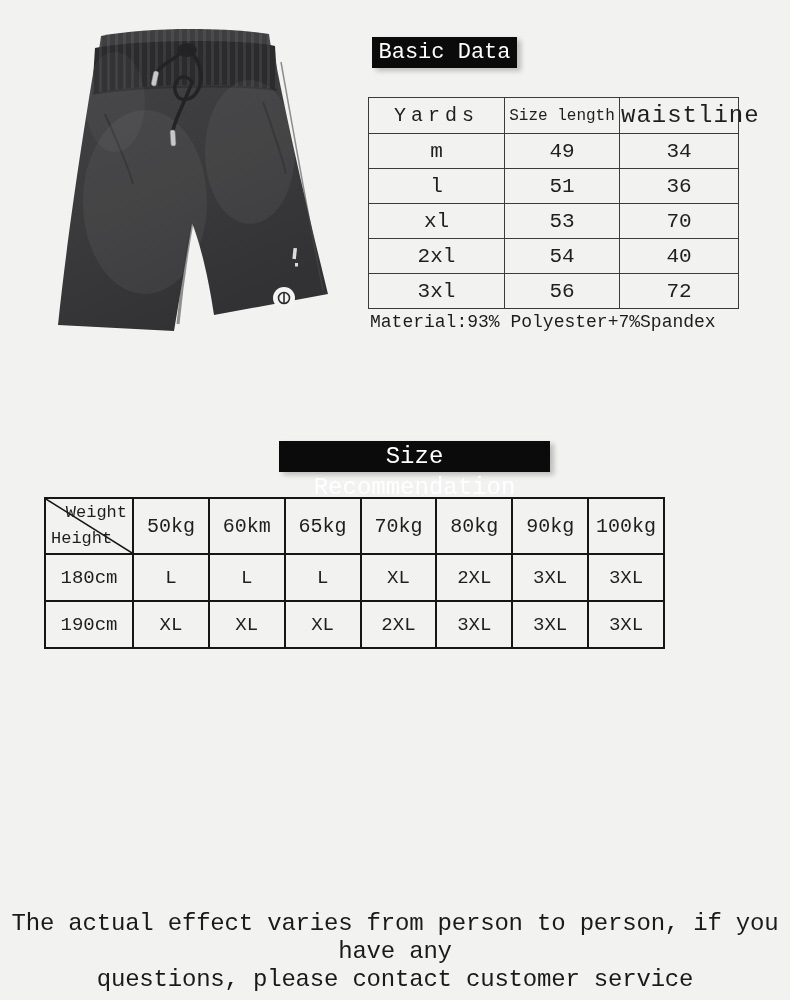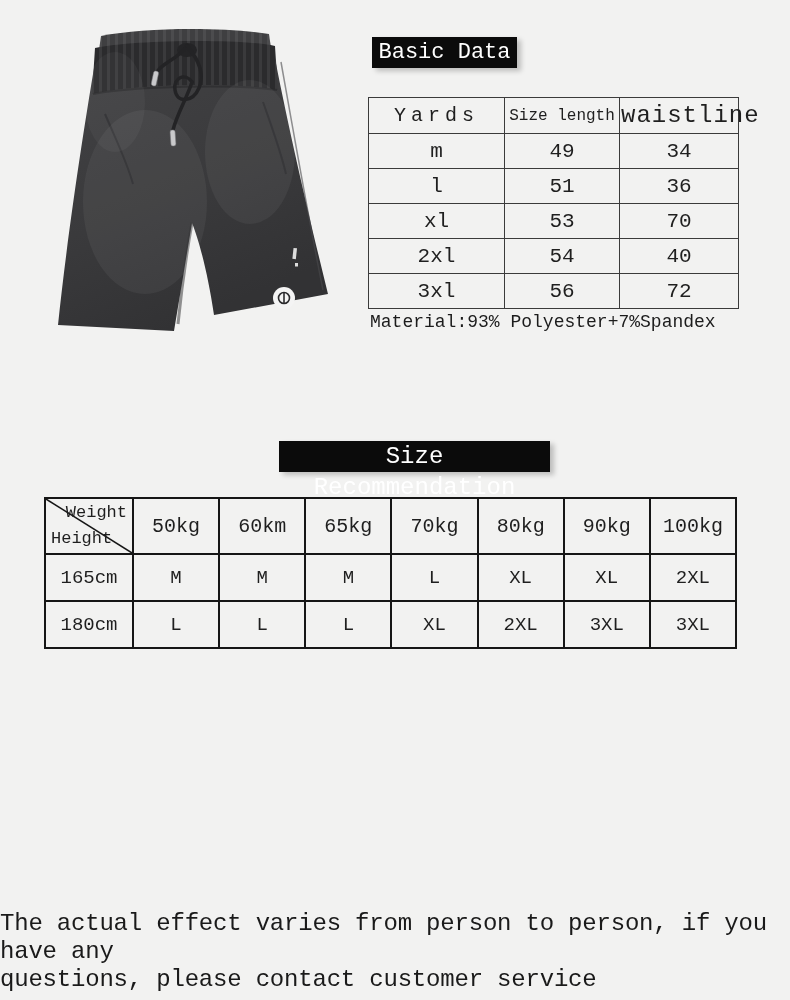--- a/index.html
+++ b/index.html
@@ -30,37 +30,37 @@
   .basic-table { left: 368px; top: 97px; width: 370px; }
   .basic-table th, .basic-table td { border: 1.5px solid #3b3b3b; }
   .basic-table thead th { height: 33px; }
   .basic-table .yards { font-size: 20px; letter-spacing: 5px; }
   .basic-table .plen  { font-size: 16px; }
   .basic-table .waist { font-size: 24px; letter-spacing: 1px; }
   .basic-table td { height: 32px; font-size: 21px; }
 
   .material { position: absolute; left: 370px; top: 312px; font-size: 18px; color: #1c1c1c; }
 
-  .size-table { left: 44px; top: 497px; width: 693px; }
+  .size-table { left: 44px; top: 497px; width: 621px; }
   .size-table th, .size-table td { border: 2px solid #161616; background: #f2f2f1; }
   .size-table thead th { height: 52px; font-size: 20px; }
   .size-table tbody tr { height: 47px; }
   .size-table tbody th { font-size: 19px; }
   .size-table td { font-size: 19px; }
 
   th.corner { position: relative; padding: 0; }
   .corner .diag { position: absolute; left: 0; top: 0; width: 100%; height: 100%; }
   .corner .w { position: absolute; top: 4px; right: 5px; font-size: 17px; }
   .corner .h { position: absolute; bottom: 5px; left: 5px; font-size: 17px; }
 
   .footer {
     position: absolute;
     top: 910px; left: 0;
     width: 790px;
-    text-align: left;
+    text-align: center;
     font-size: 24px;
     line-height: 28px;
     letter-spacing: -0.2px;
     color: #1a1a1a;
   }
 </style>
 </head>
 <body>
 
 <div class="page">
@@ -193,39 +193,39 @@
         <th>60km</th>
         <th>65kg</th>
         <th>70kg</th>
         <th>80kg</th>
         <th>90kg</th>
         <th>100kg</th>
       </tr>
     </thead>
     <tbody>
       <tr>
-        <th>165cm</th>
-        <td>M</td>
-        <td>M</td>
-        <td>M</td>
-        <td>L</td>
-        <td>XL</td>
-        <td>XL</td>
-        <td>2XL</td>
-      </tr>
-      <tr>
         <th>180cm</th>
         <td>L</td>
         <td>L</td>
         <td>L</td>
         <td>XL</td>
         <td>2XL</td>
         <td>3XL</td>
         <td>3XL</td>
       </tr>
+      <tr>
+        <th>190cm</th>
+        <td>XL</td>
+        <td>XL</td>
+        <td>XL</td>
+        <td>2XL</td>
+        <td>3XL</td>
+        <td>3XL</td>
+        <td>3XL</td>
+      </tr>
     </tbody>
   </table>
 
   <div class="footer">
     <div>The actual effect varies from person to person, if you have any</div>
     <div>questions, please contact customer service</div>
   </div>
 
 </div>
 

